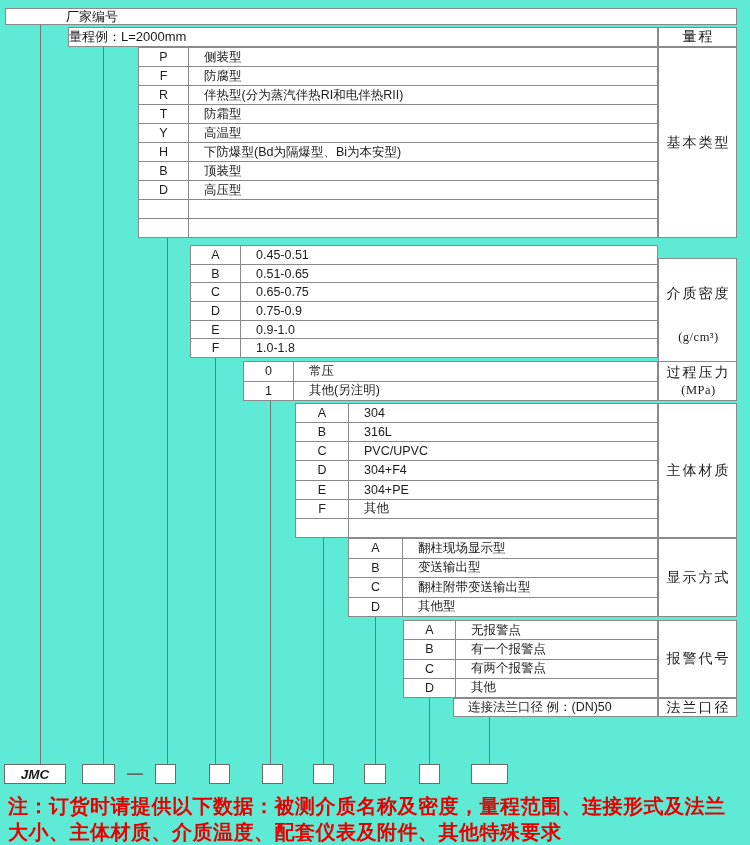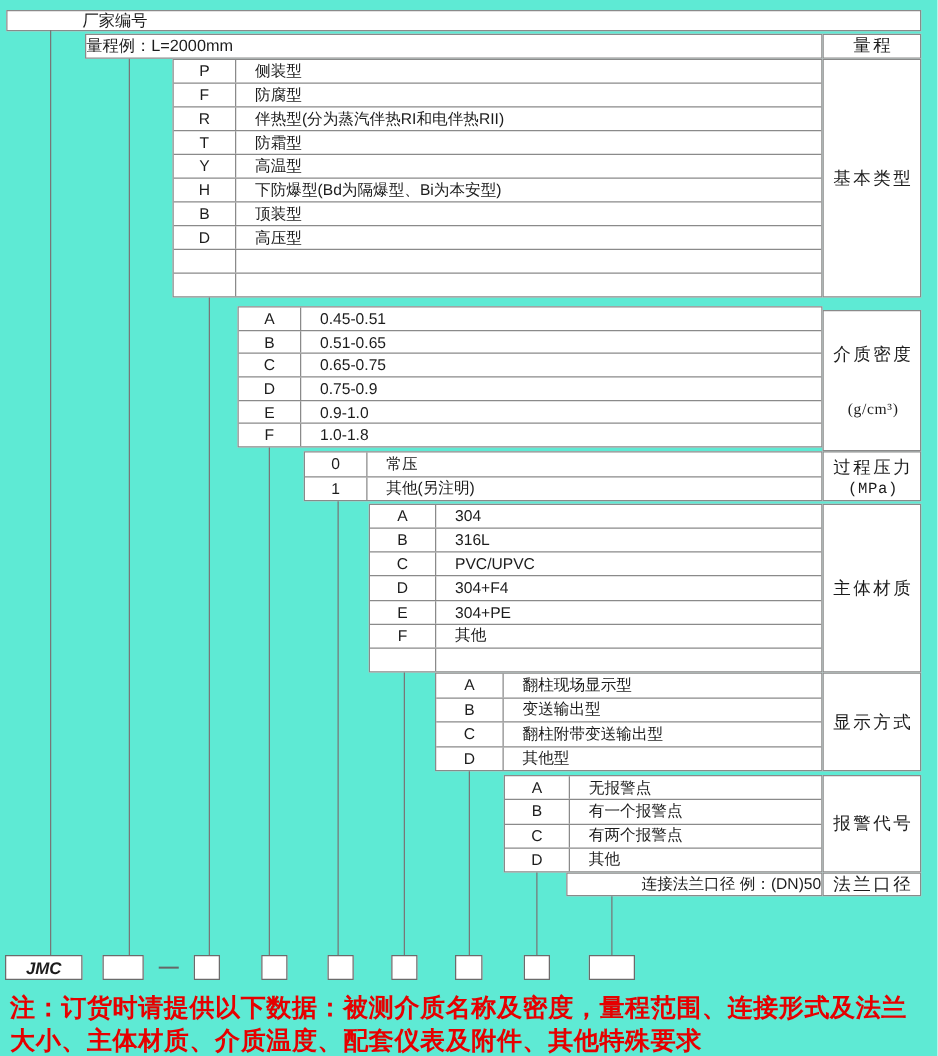--- a/index.html
+++ b/index.html
@@ -131,36 +131,36 @@
       </div>
     <div class="row">
         <div class="code">E</div>
         <div class="desc">0.9-1.0</div>
       </div>
     <div class="row">
         <div class="code">F</div>
         <div class="desc">1.0-1.8</div>
       </div>
   </div>
-  <div class="lbl" style="top:248px;height:113px;gap:26px;">
+  <div class="lbl" style="top:258px;height:113px;gap:26px;">
     <span>介质密度</span>
     <span class="sub">(g/cm³)</span>
   </div>
 
   <div class="sec" style="left:243px;top:361px;width:415px;height:40px;--cw:50px;">
     <div class="row">
         <div class="code">0</div>
         <div class="desc">常压</div>
       </div>
     <div class="row">
         <div class="code">1</div>
         <div class="desc">其他(另注明)</div>
       </div>
   </div>
-  <div class="lbl" style="top:361px;height:40px;font-family:Liberation Mono, monospace;">
+  <div class="lbl" style="top:361px;height:40px;">
     <span>过程压力</span>
     <span class="sub">(MPa)</span>
   </div>
 
   <div class="sec" style="left:295px;top:403px;width:363px;height:135px;--cw:53px;">
     <div class="row">
         <div class="code">A</div>
         <div class="desc">304</div>
       </div>
     <div class="row">
@@ -229,21 +229,21 @@
       </div>
     <div class="row">
         <div class="code">D</div>
         <div class="desc">其他</div>
       </div>
   </div>
   <div class="lbl" style="top:620px;height:78px;">
     <span>报警代号</span>
   </div>
 
-  <div class="srow" style="left:453px;top:698px;width:205px;height:19px;padding-left:14px;font-size:12.5px;justify-content:flex-end;">
+  <div class="srow" style="left:453px;top:698px;width:205px;height:19px;padding-left:14px;font-size:12.5px;">
     <span>连接法兰口径 例：(DN)50</span>
   </div>
   <div class="lbl" style="top:698px;height:19px;">
     <span>法兰口径</span>
   </div>
 
   <div class="vline" style="left:40px;top:24px;height:740px;"></div>
   <div class="vline" style="left:103px;top:47px;height:717px;"></div>
   <div class="vline" style="left:167px;top:238px;height:526px;"></div>
   <div class="vline" style="left:215px;top:358px;height:406px;"></div>

